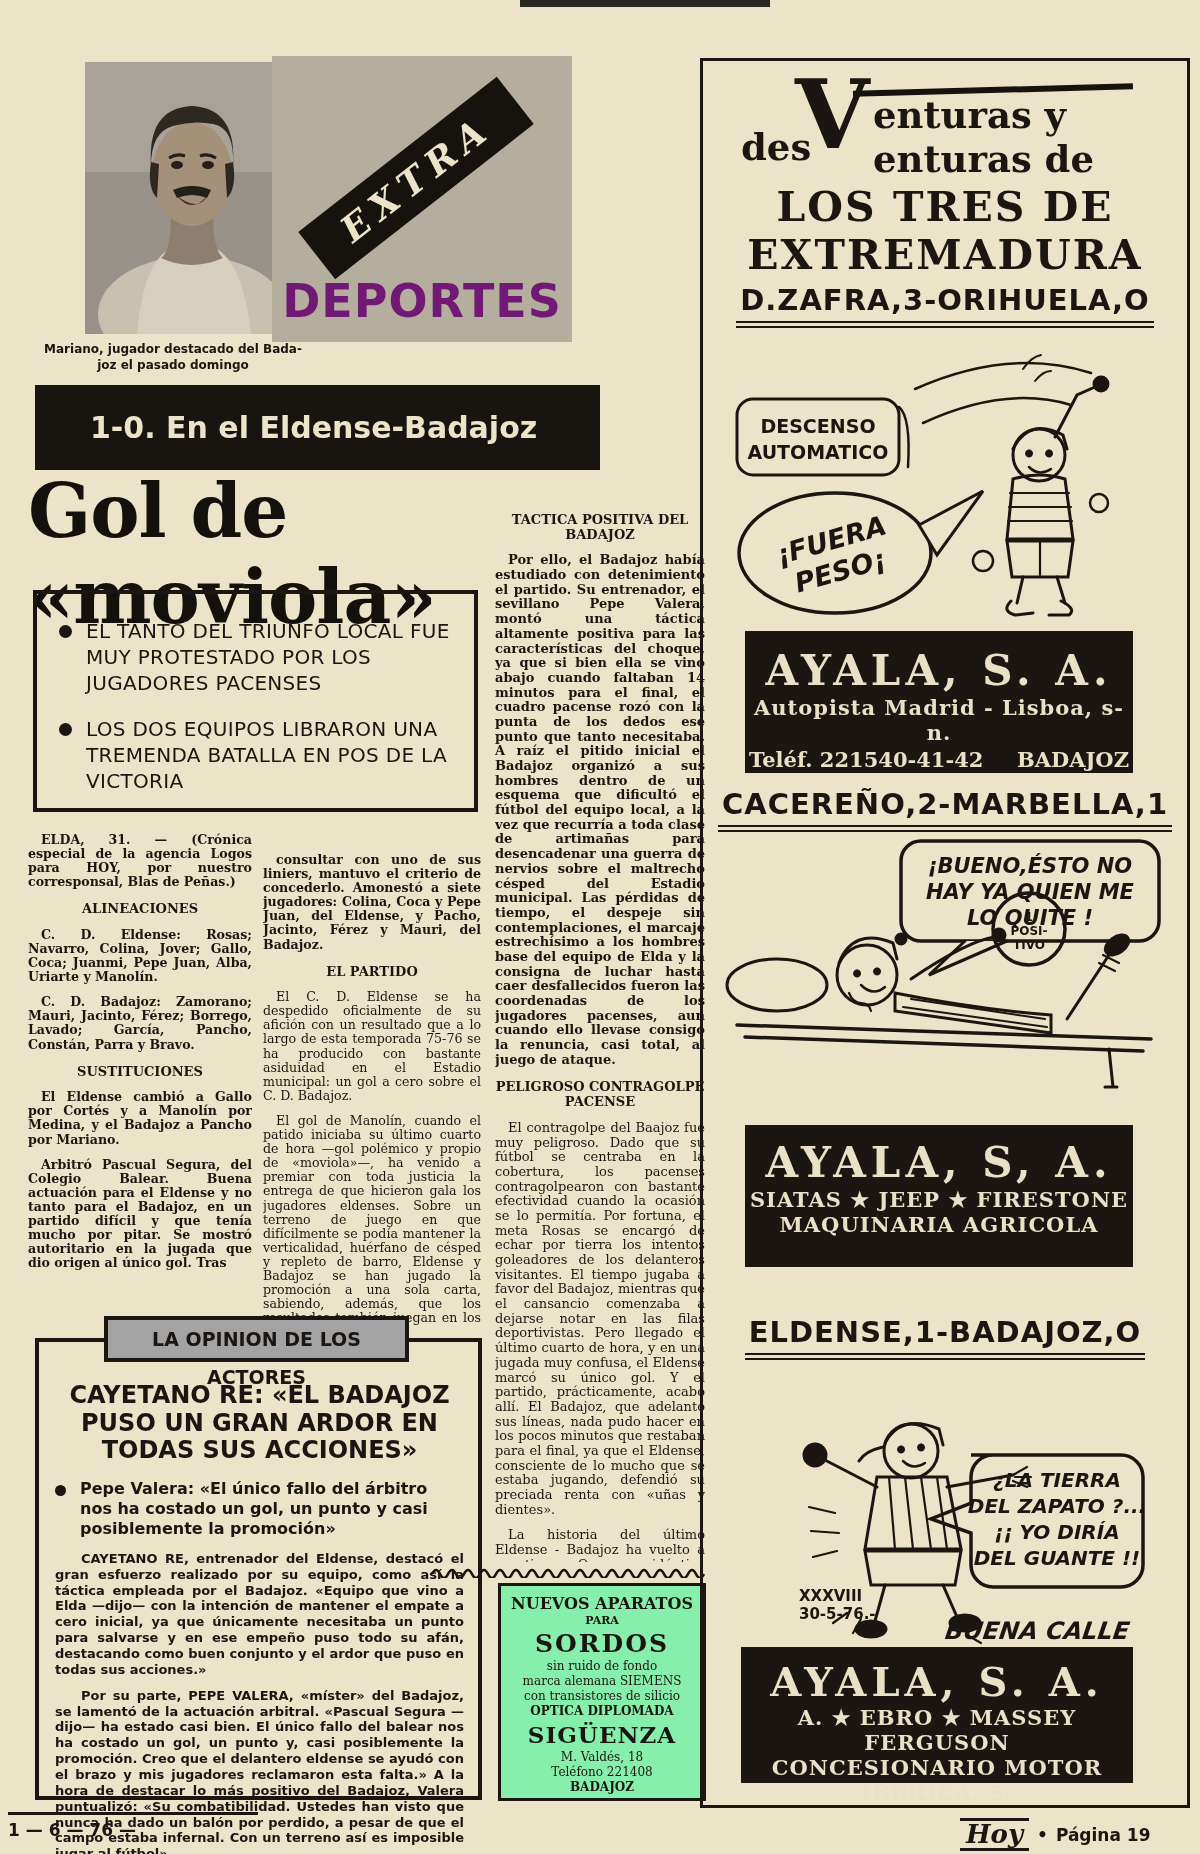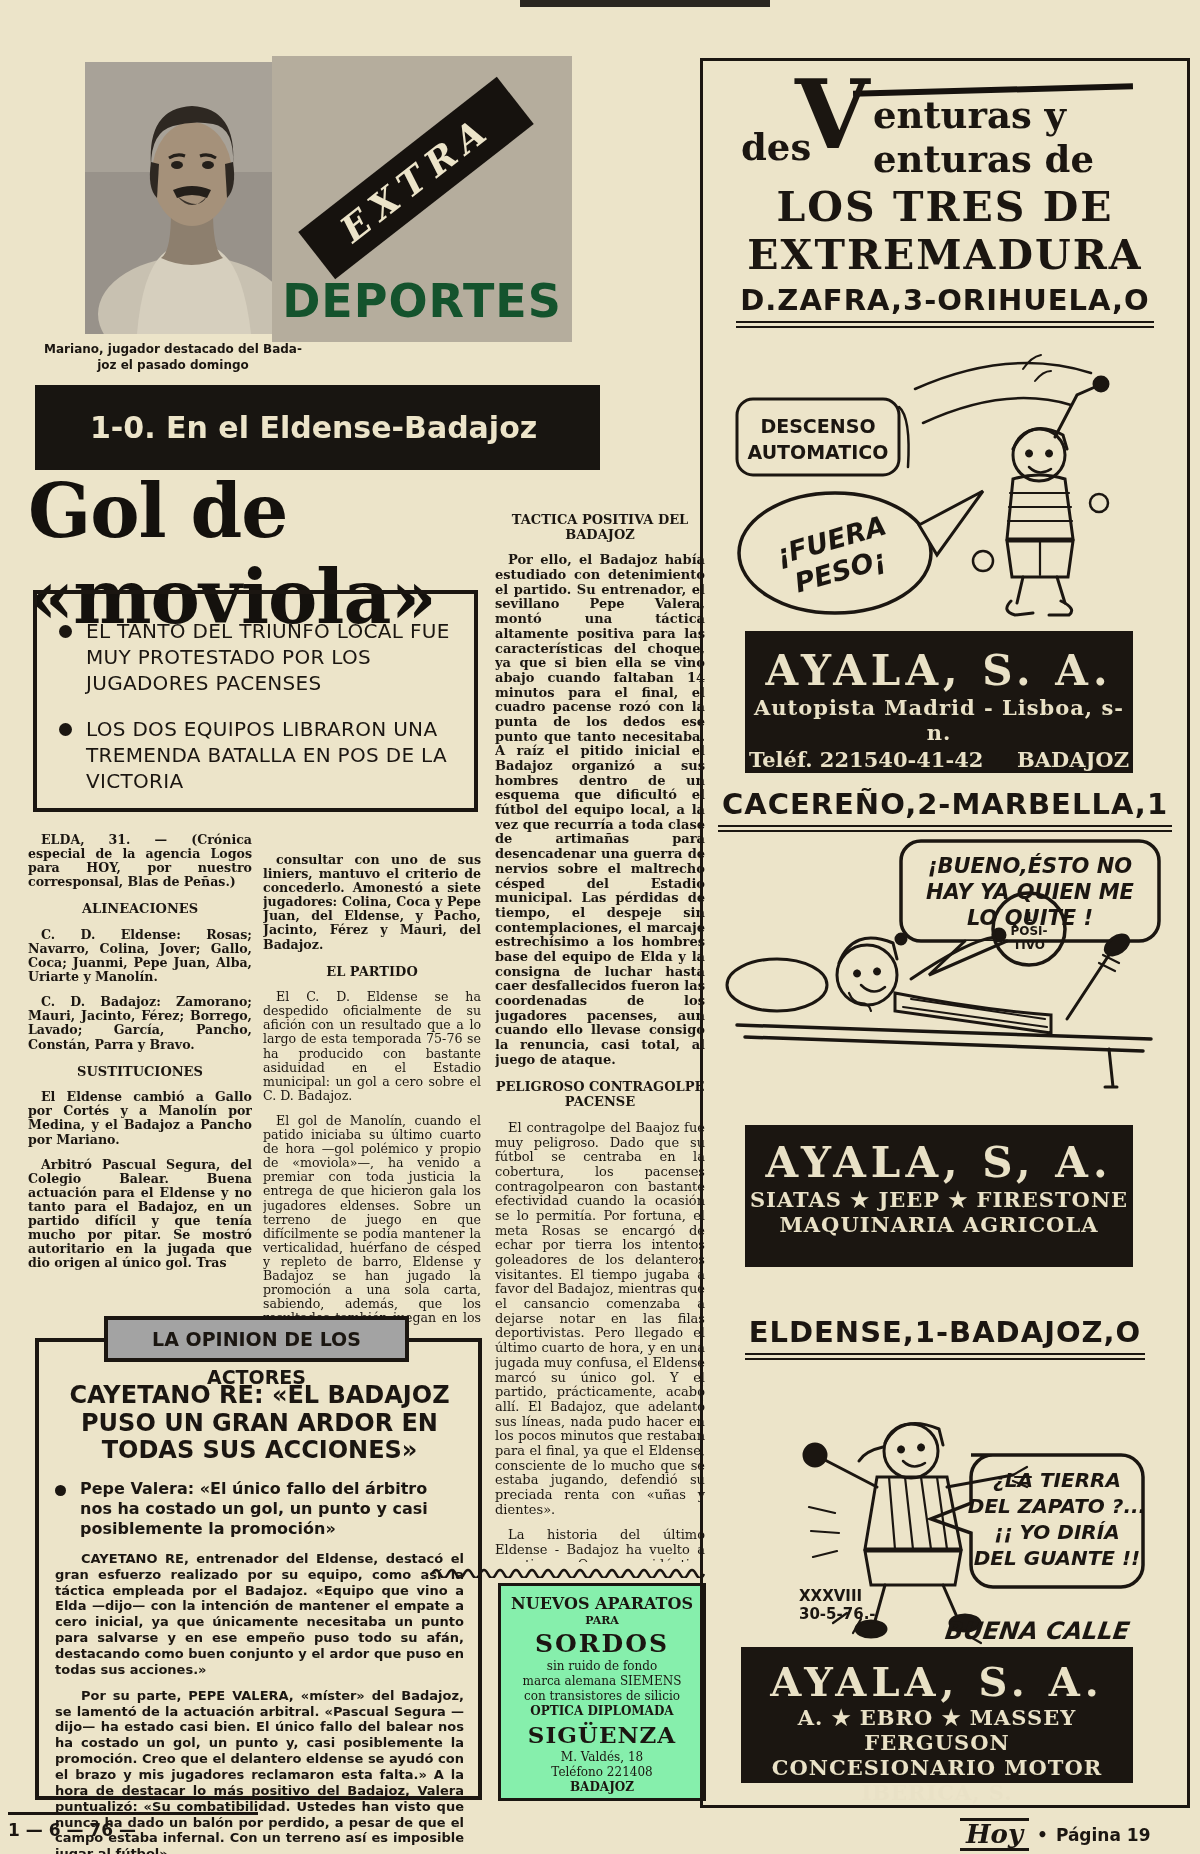--- a/index.html
+++ b/index.html
@@ -12,21 +12,21 @@
   .photo{left:85px;top:62px;width:215px;height:272px;background:#9a948a;}
   .photo svg{display:block;}
   .photo-caption{left:18px;top:342px;width:310px;text-align:center;
      font-family:"DejaVu Sans","Liberation Sans",sans-serif;font-weight:bold;font-size:12px;line-height:1.3;}
   .extra-box{left:272px;top:56px;width:300px;height:286px;background:#b5ad9d;overflow:hidden;}
   .extra-ribbon{position:absolute;left:18px;top:92px;width:252px;height:60px;background:#16120e;
      transform:rotate(-38deg);display:flex;align-items:center;justify-content:center;}
   .extra-ribbon span{color:#ece4c9;font-style:italic;font-weight:bold;font-size:36px;letter-spacing:8px;
      font-family:"DejaVu Serif","Liberation Serif",serif;}
   .deportes{position:absolute;left:0;top:218px;width:100%;text-align:center;
-     font-family:"DejaVu Sans","Liberation Sans",sans-serif;font-weight:bold;font-size:46px;letter-spacing:1px;color:#14532d;}
+     font-family:"DejaVu Sans","Liberation Sans",sans-serif;font-weight:bold;font-size:46px;letter-spacing:1px;color:#701a75;}
 
   
   .kicker{left:35px;top:385px;width:565px;height:85px;background:#181511;color:#ece4c9;
      font-family:"DejaVu Sans","Liberation Sans",sans-serif;font-weight:bold;font-size:30px;
      line-height:85px;padding-left:55px;box-sizing:border-box;}
   .headline{left:28px;top:468px;width:640px;font-weight:bold;font-size:74px;letter-spacing:-1px;color:#14110d;}
 
   
   .bullets-box{left:33px;top:590px;width:445px;height:222px;border:4px solid #1b1611;box-sizing:border-box;
      padding:24px 20px 0 22px;font-family:"DejaVu Sans","Liberation Sans",sans-serif;}

